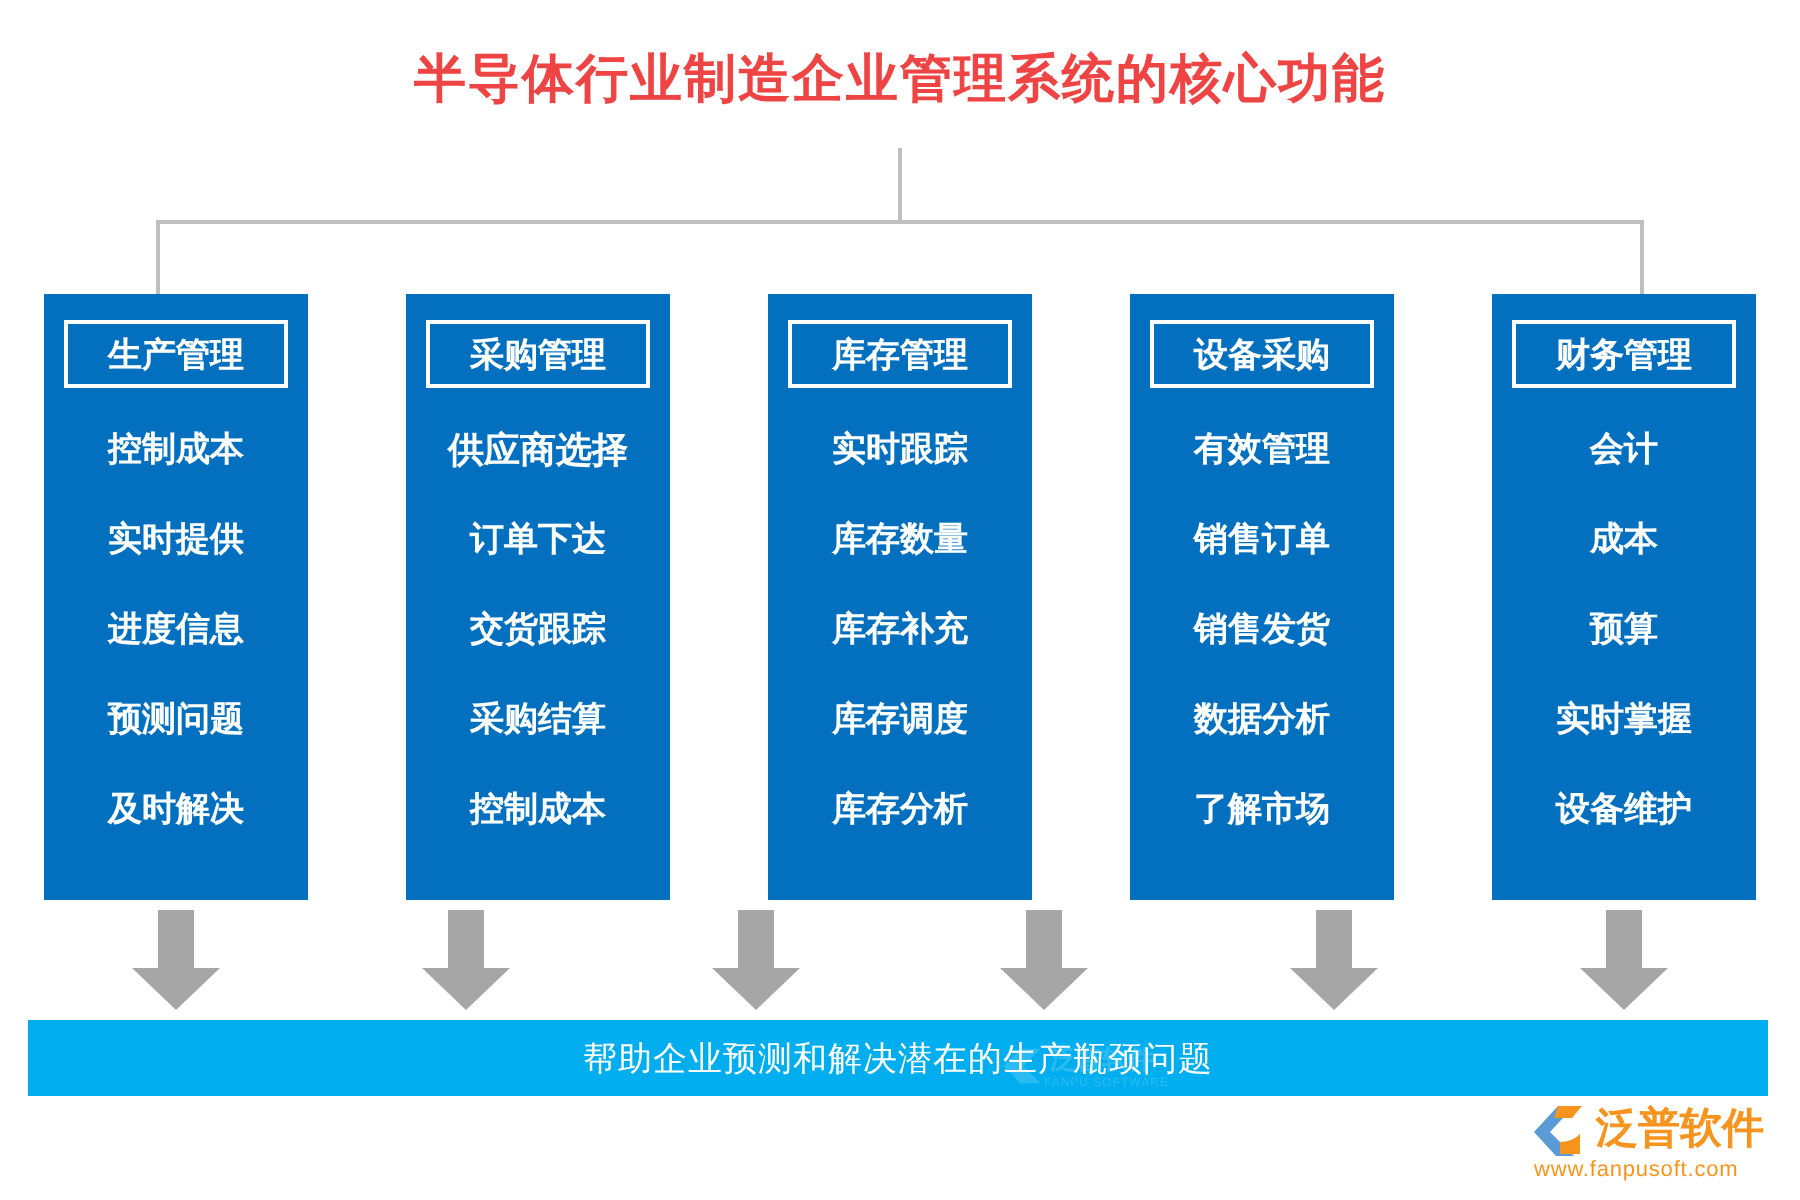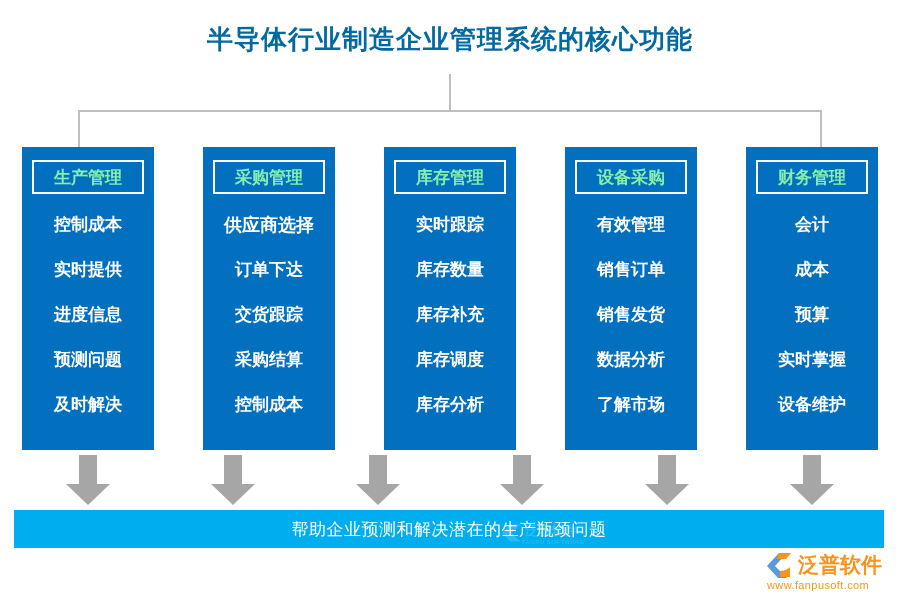--- a/index.html
+++ b/index.html
@@ -23,21 +23,21 @@
 
   
   .title {
     position: absolute;
     top: 22px;
     left: 0;
     width: 900px;
     text-align: center;
     font-size: 26px;
     font-weight: bold;
-    color: #0369a1;
+    color: #ef4444;
     letter-spacing: 1px;
     line-height: 34px;
     white-space: nowrap;
   }
 
   
   .conn-stem {
     position: absolute;
     left: 449px;
     top: 74px;
@@ -86,21 +86,21 @@
   .col-header {
     border: 2px solid #ffffff;
     box-sizing: border-box;
     width: 112px;
     height: 34px;
     display: flex;
     align-items: center;
     justify-content: center;
     font-size: 17px;
     font-weight: bold;
-    color: #86efac;
+    color: #ffffff;
     white-space: nowrap;
     margin-bottom: 8px;
   }
   .col-item {
     width: 112px;
     height: 45px;
     display: flex;
     align-items: center;
     justify-content: center;
     font-size: 17px;

